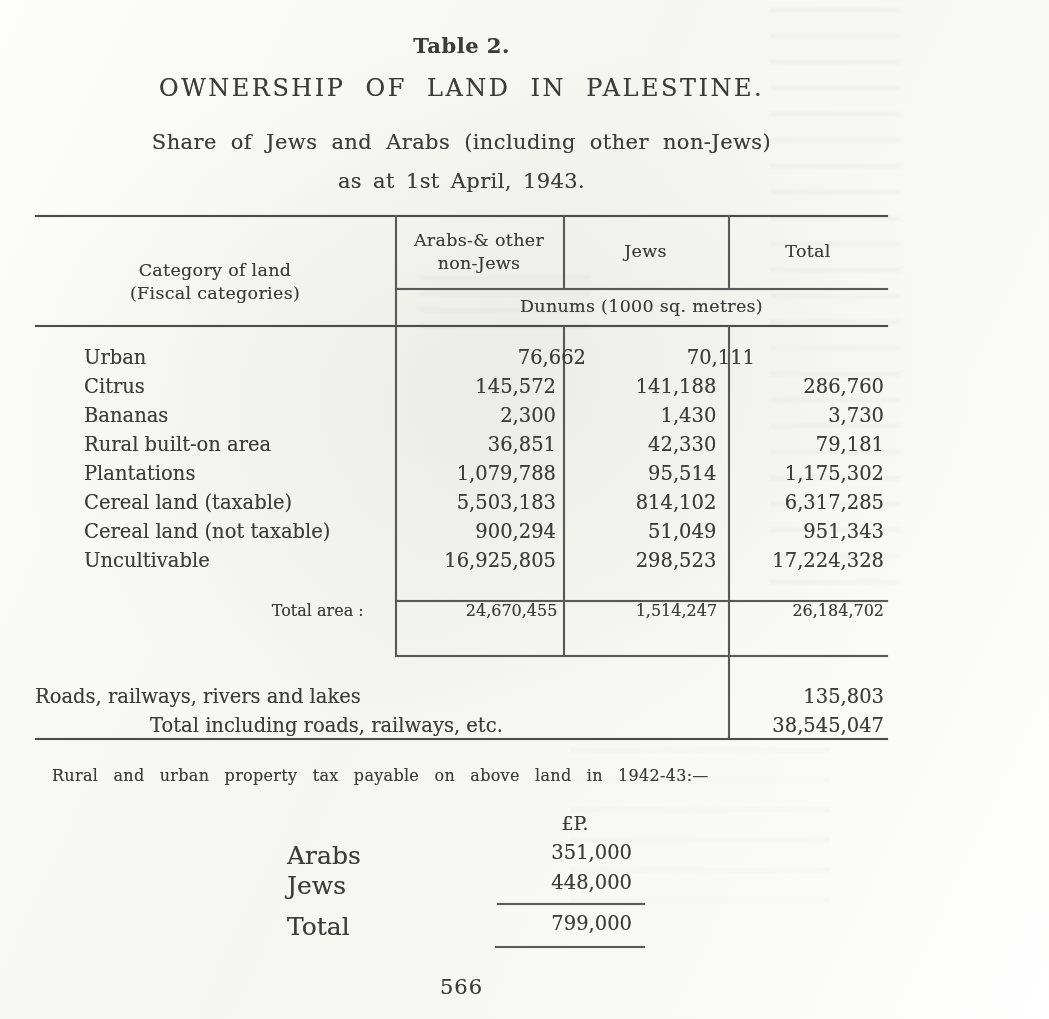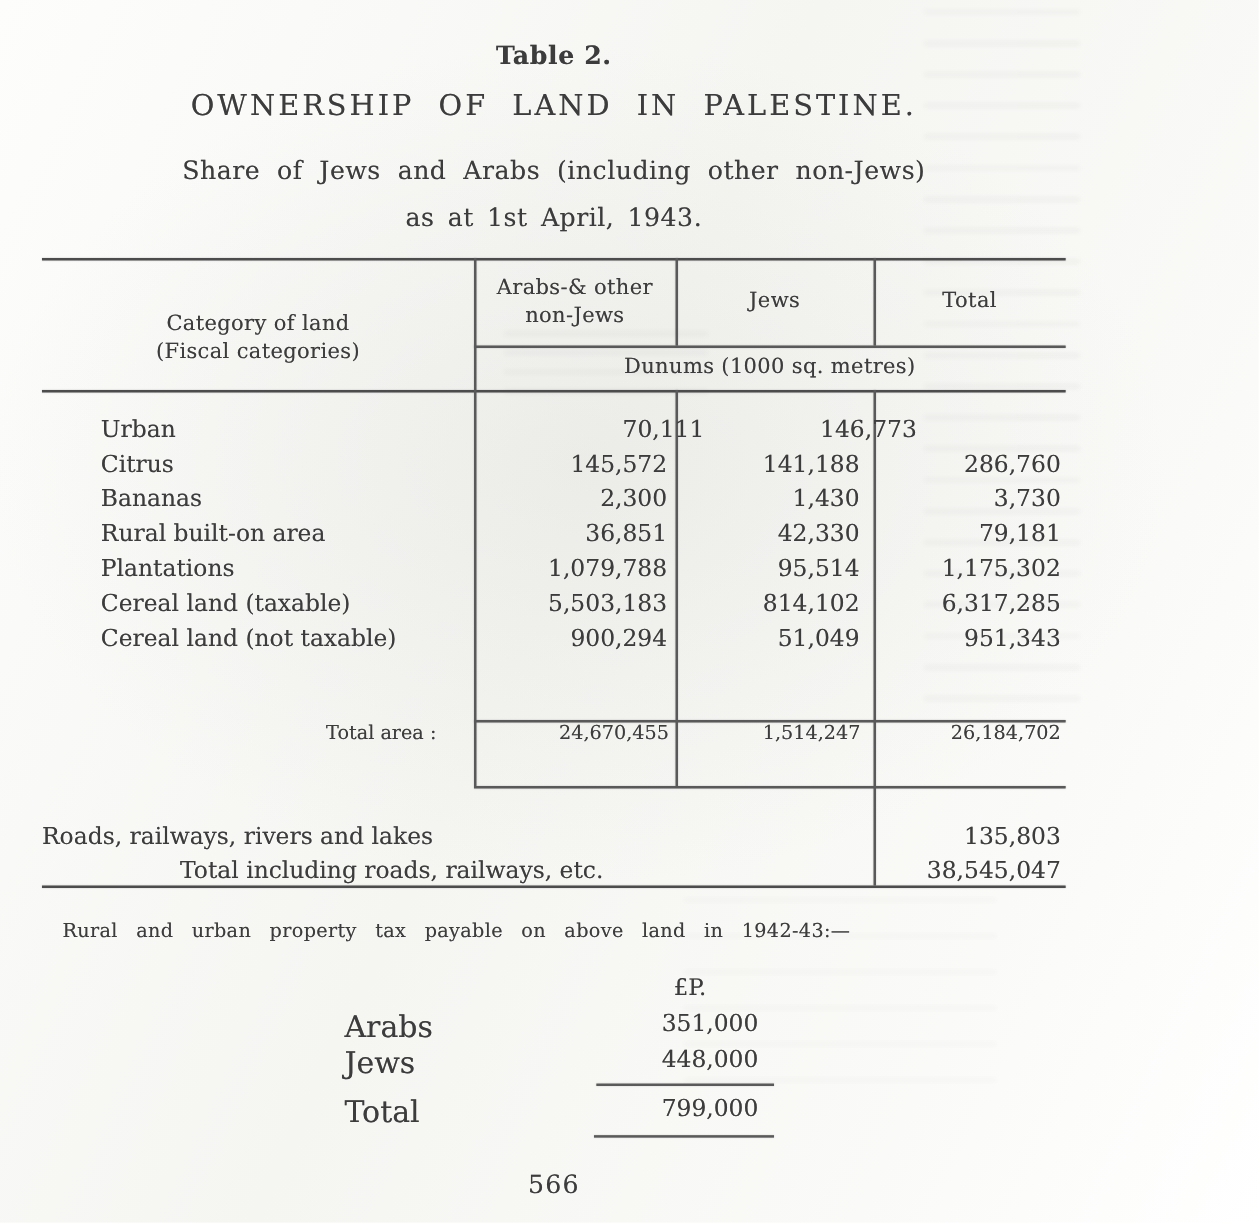--- a/index.html
+++ b/index.html
@@ -132,22 +132,22 @@
     <div class="hdr-cell ink" style="left:693px; top:0; width:160px; height:73px;">
       <span>Total</span>
     </div>
     <div class="hdr-cell ink" style="left:360px; top:73px; width:493px; height:37px;">
       <span>Dunums (1000 sq. metres)</span>
     </div>
 
     <div class="body-rows">
       <div class="trow ink">
         <div class="c-cat">Urban</div>
+        <div class="c-arabs">76,662</div>
         <div class="c-jews">70,111</div>
-        <div class="c-total">146,773</div>
       </div>
       <div class="trow ink">
         <div class="c-cat">Citrus</div>
         <div class="c-arabs">145,572</div>
         <div class="c-jews">141,188</div>
         <div class="c-total">286,760</div>
       </div>
       <div class="trow ink">
         <div class="c-cat">Bananas</div>
         <div class="c-arabs">2,300</div>
@@ -170,20 +170,26 @@
         <div class="c-cat">Cereal land (taxable)</div>
         <div class="c-arabs">5,503,183</div>
         <div class="c-jews">814,102</div>
         <div class="c-total">6,317,285</div>
       </div>
       <div class="trow ink">
         <div class="c-cat">Cereal land (not taxable)</div>
         <div class="c-arabs">900,294</div>
         <div class="c-jews">51,049</div>
         <div class="c-total">951,343</div>
+      </div>
+      <div class="trow ink">
+        <div class="c-cat">Uncultivable</div>
+        <div class="c-arabs">16,925,805</div>
+        <div class="c-jews">298,523</div>
+        <div class="c-total">17,224,328</div>
       </div>
     </div>
 
     <div class="total-row ink">
       <div class="c-cat">Total area :</div>
       <div class="c-arabs">24,670,455</div>
       <div class="c-jews">1,514,247</div>
       <div class="c-total">26,184,702</div>
     </div>
 

